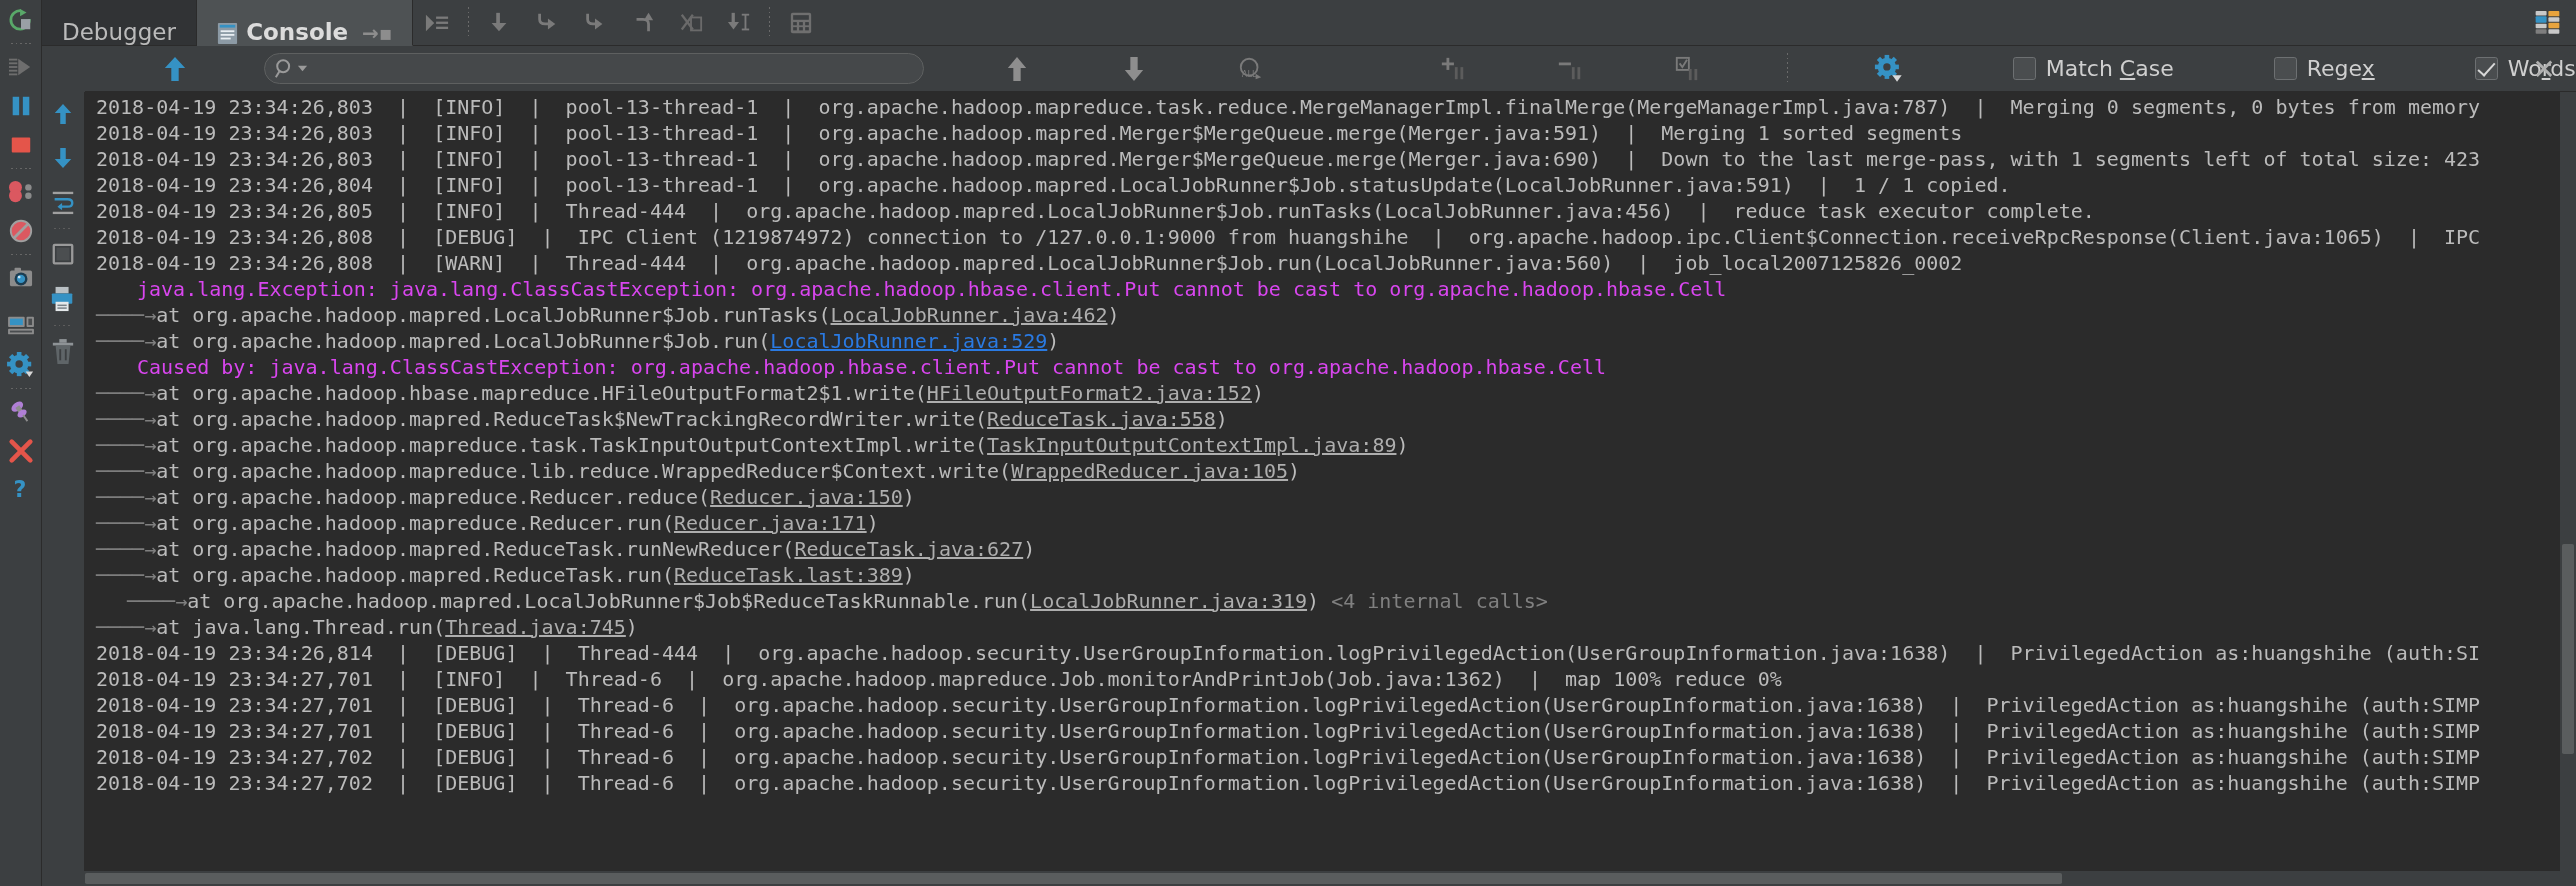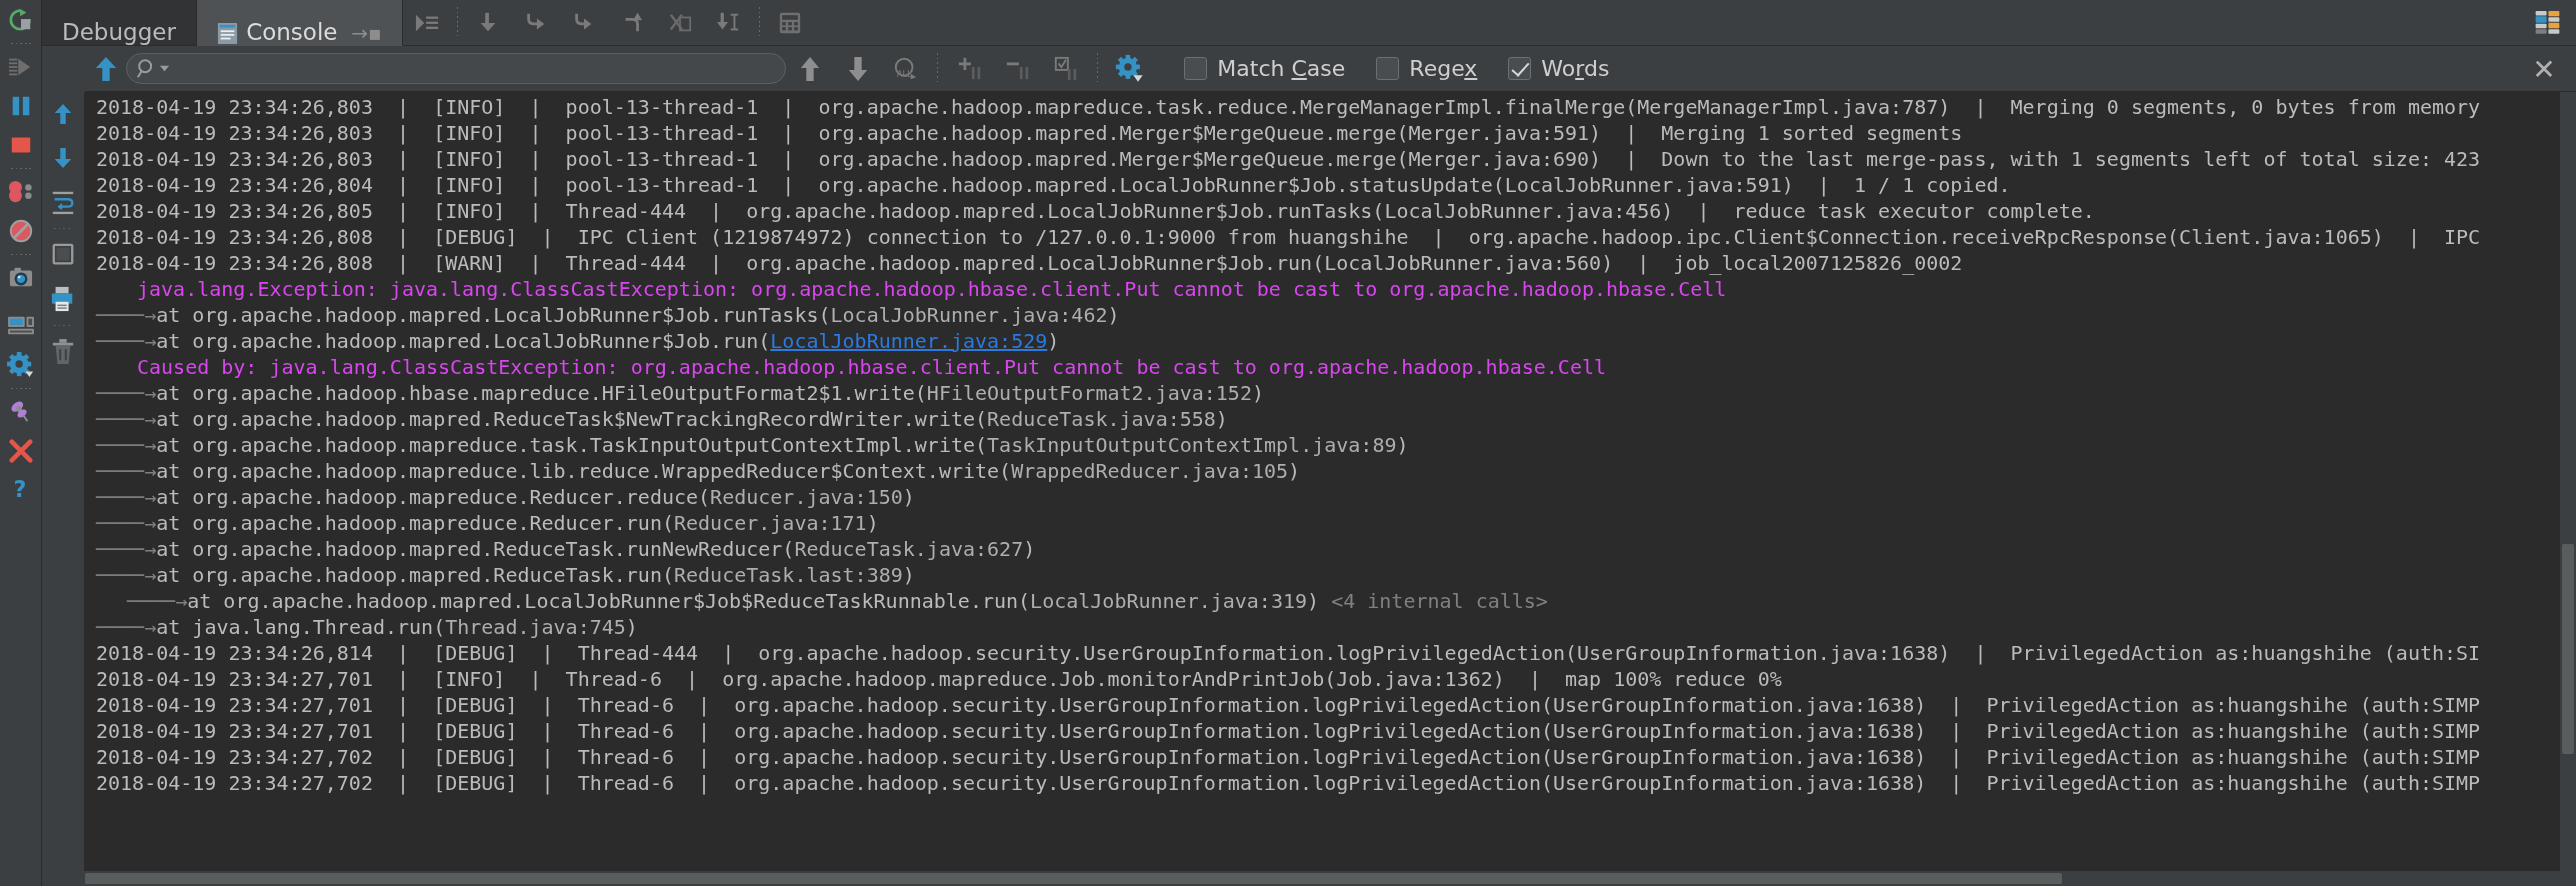--- a/index.html
+++ b/index.html
@@ -74,20 +74,21 @@
     font-size: 23px;
     cursor: pointer;
     background: #313335;
     border-right: 0.9px solid #2b2b2b;
     border-bottom: 0.9px solid #2b2b2b;
   }
   .tab.active {
     background: #4e5254;
     border-bottom: 1.8px solid #4e5254;
     color: #dcdcdc;
+    font-weight: bold;
   }
   .tab .tabicon { display: flex; align-items: center; }
   .tab-pin {
     color: #8d8d8d;
     font-size: 20px;
     margin-left: 5.5px;
   }
   #tabbar-fill {
     flex: 1 1 auto;
     background: #3c3f41;
@@ -114,20 +115,21 @@
   
   #findbar {
     height: 46px;
     flex: 0 0 46px;
     background: #3c3f41;
     display: flex;
     align-items: center;
     padding-left: 0px;
     border-bottom: 0.9px solid #2b2b2b;
     position: relative;
+    justify-content: space-between;
   }
   #find-left-gutter {
     width: 43px; height: 46px;
     flex: 0 0 43px;
     background: #3c3f41;
     display: flex; align-items: center; justify-content: center;
   }
   #find-up-btn {
     width: 41px; height: 46px;
     display: flex; align-items: center; justify-content: center;
@@ -256,20 +258,21 @@
     font-size: 20px;
     line-height: 26px;
     height: 26px;
     white-space: pre;
     padding-left: 11px;
     letter-spacing: 0px;
   }
   .logline.exc  { color: #d946ef; margin-left: 41px; }
   .lnk-gray {
     color: #aeaeae;
+    text-decoration: underline;
   }
   .lnk-blue {
     color: #2a7ae2;
     text-decoration: underline;
     text-align: center;
   }
   .dim { color: #808080; }
   .line-rel { position: relative; }
 
   

